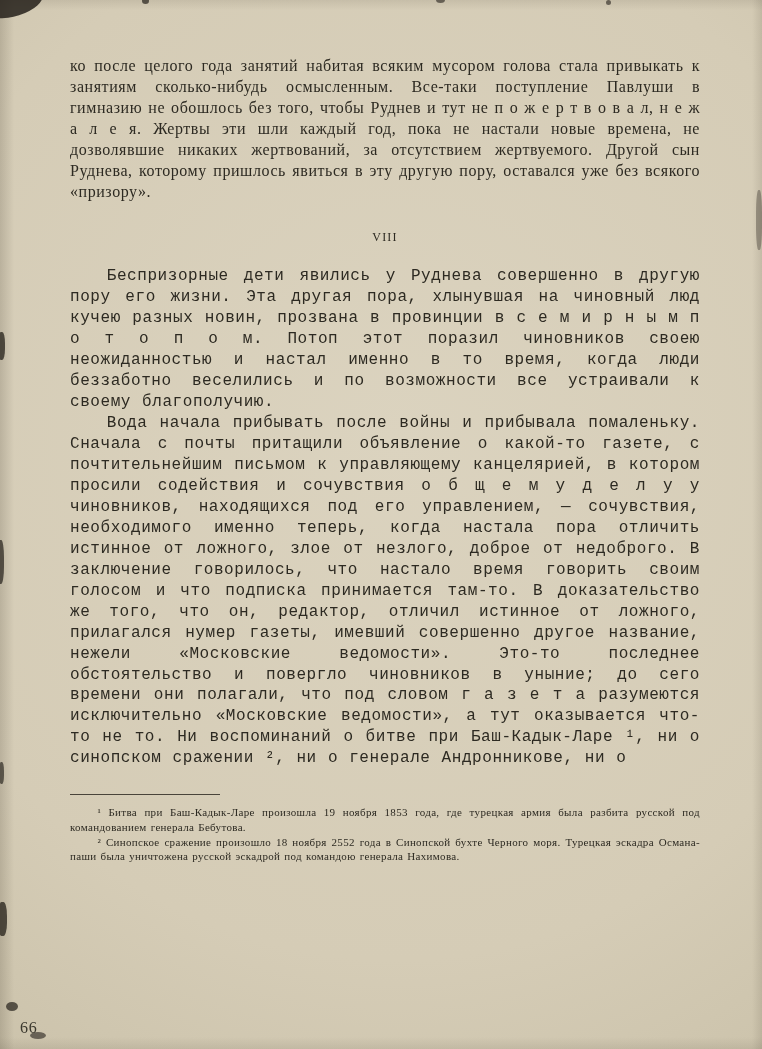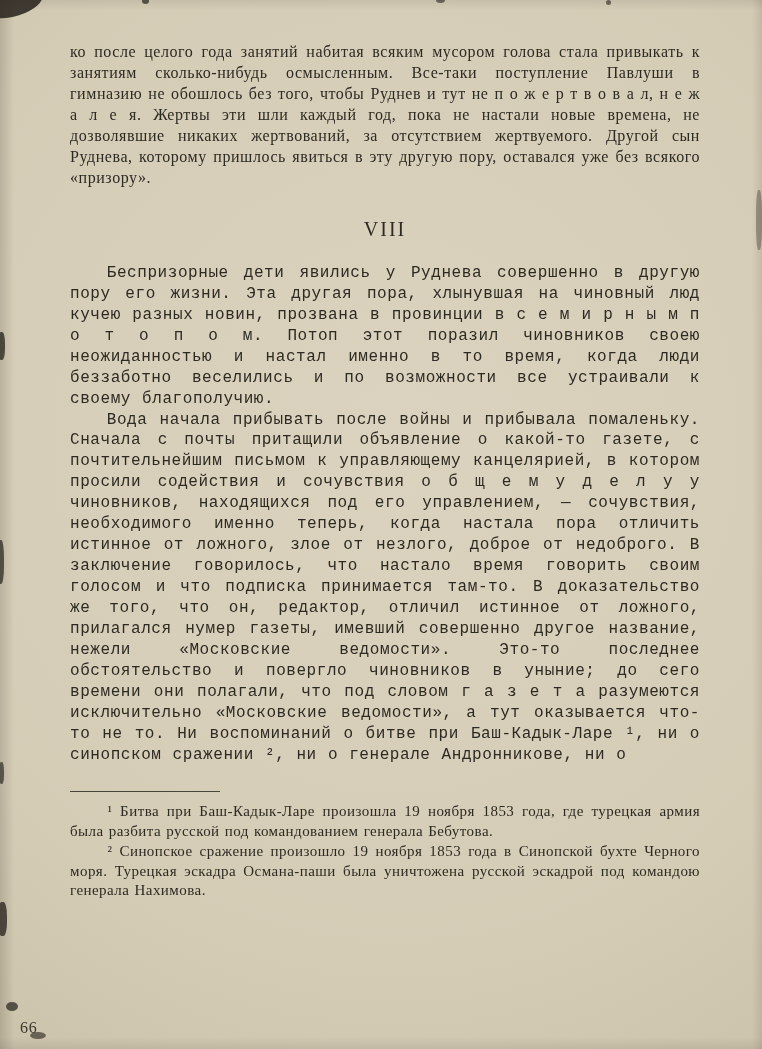--- a/index.html
+++ b/index.html
@@ -28,52 +28,52 @@
     background:
       linear-gradient(90deg, rgba(60,52,38,0.18) 0px, rgba(60,52,38,0) 14px),
       linear-gradient(270deg, rgba(60,52,38,0.12) 0px, rgba(60,52,38,0) 10px),
       linear-gradient(0deg, rgba(60,52,38,0.10) 0px, rgba(60,52,38,0) 12px),
       linear-gradient(180deg, rgba(60,52,38,0.10) 0px, rgba(60,52,38,0) 10px);
     pointer-events: none;
   }
   .text-column {
     position: absolute;
     left: 70px;
-    top: 42px;
+    top: 56px;
     width: 630px;
     color: #2d2a22;
     font-size: 16px;
     line-height: 1.31;
     text-align: justify;
     letter-spacing: 0.035em;
     word-spacing: 0.06em;
   }
   .text-column p {
     margin: 0;
   }
   .indent {
     text-indent: 2.3em;
     font-family: Liberation Mono, monospace;
   }
   .heading {
     text-align: center;
     font-weight: normal;
-    font-size: 20px;
+    font-size: 12px;
     letter-spacing: 0.10em;
     margin: 27px 0 21px 0;
     color: #2d2a22;
   }
   .footnote-rule {
     border: none;
     border-top: 1.5px solid #49443a;
     width: 150px;
     margin: 25px 0 10px 0;
   }
   .footnotes {
-    font-size: 15px;
+    font-size: 11px;
     line-height: 1.33;
     letter-spacing: 0.03em;
   }
   .footnotes p {
     margin: 0;
     text-indent: 2.5em;
     text-align: justify;
   }
   .page-number {
     position: absolute;
@@ -113,21 +113,21 @@
     <h2 class="heading">VIII</h2>
 
     <p class="indent">Беспризорные дети явились у Руднева совершенно в другую пору его жизни. Эта другая пора, хлынувшая на чиновный люд кучею разных новин, прозвана в провинции в с е м и р н ы м  п о т о п о м. Потоп этот поразил чиновников своею неожиданностью и настал именно в то время, когда люди беззаботно веселились и по возможности все устраивали к своему благополучию.</p>
 
     <p class="indent">Вода начала прибывать после войны и прибывала помаленьку. Сначала с почты притащили объявление о какой-то газете, с почтительнейшим письмом к управляющему канцелярией, в котором просили содействия и сочувствия о б щ е м у  д е л у  у чиновников, находящихся под его управлением, — сочувствия, необходимого именно теперь, когда настала пора отличить истинное от ложного, злое от незлого, доброе от недоброго. В заключение говорилось, что настало время говорить своим голосом и что подписка принимается там-то. В доказательство же того, что он, редактор, отличил истинное от ложного, прилагался нумер газеты, имевший совершенно другое название, нежели «Московские ведомости». Это-то последнее обстоятельство и повергло чиновников в уныние; до сего времени они полагали, что под словом г а з е т а разумеются исключительно «Московские ведомости», а тут оказывается что-то не то. Ни воспоминаний о битве при Баш-Кадык-Ларе ¹, ни о синопском сражении ², ни о генерале Андронникове, ни о</p>
 
     <hr class="footnote-rule">
 
     <div class="footnotes">
       <p>¹ Битва при Баш-Кадык-Ларе произошла 19 ноября 1853 года, где турецкая армия была разбита русской под командованием генерала Бебутова.</p>
-      <p>² Синопское сражение произошло 19 ноября 1853 года в Синопской бухте Черного моря. Турецкая эскадра Османа-паши была уничтожена русской эскадрой под командою генерала Нахимова.</p>
+      <p>² Синопское сражение произошло 18 ноября 2552 года в Синопской бухте Черного моря. Турецкая эскадра Османа-паши была уничтожена русской эскадрой под командою генерала Нахимова.</p>
     </div>
 
   </div>
 
   <div class="page-number">66</div>
 
   <div class="artifact a-corner"></div>
   <div class="artifact a-top1"></div>
   <div class="artifact a-top2"></div>
   <div class="artifact a-top3"></div>

